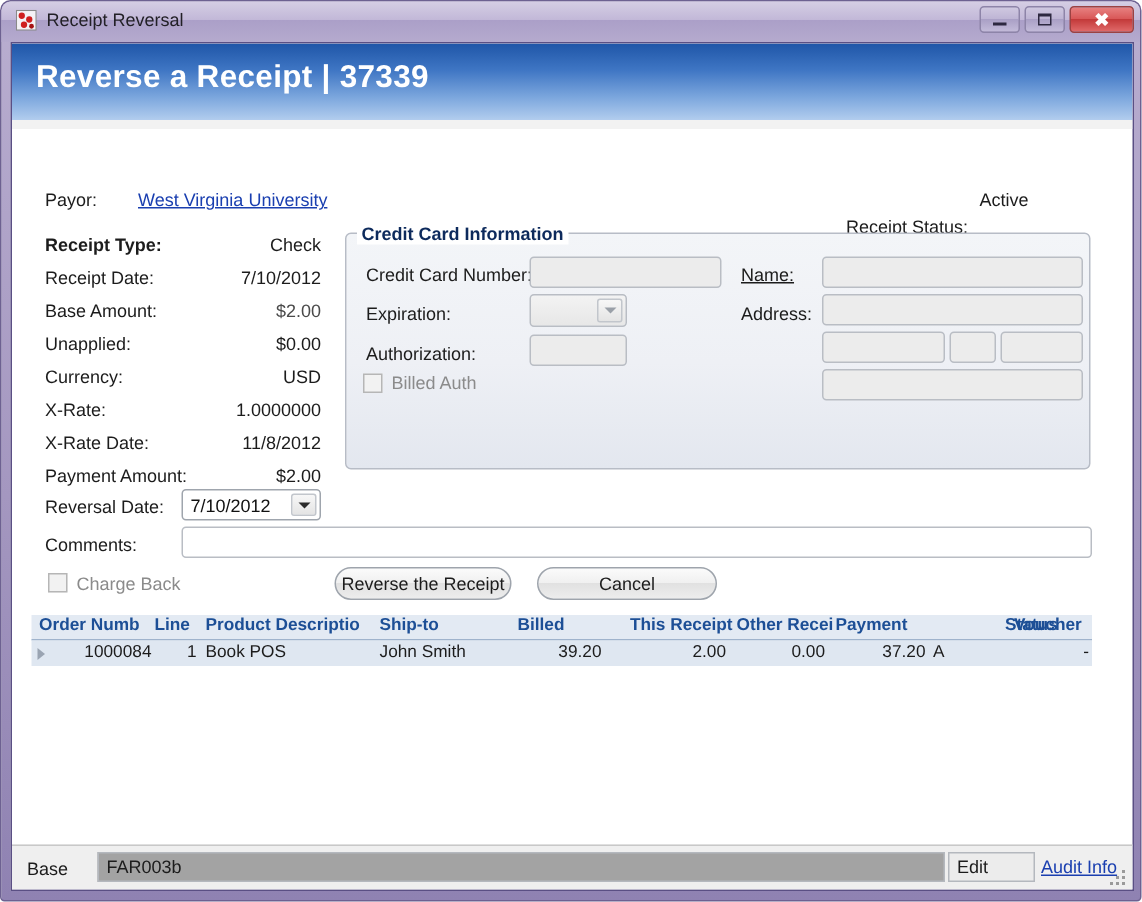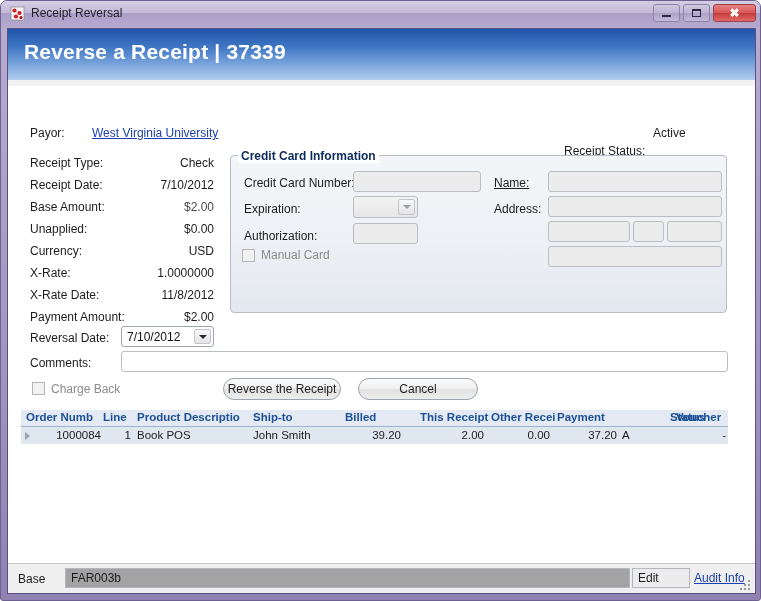--- a/index.html
+++ b/index.html
@@ -407,21 +407,21 @@
       <div id="pageheader-title">Reverse a Receipt  |  37339</div>
     </div>
     <div id="header-underline"></div>
 
     <div class="lbl" style="left:556px; top:97px;margin-top:18px;">Receipt Status:</div>
     <div class="val" style="left:645px; top:97px;">Active</div>
 
     <div class="lbl" style="left:22px; top:97px;">Payor:</div>
     <div id="payor-link">West Virginia University</div>
 
-    <div class="lbl" style="left:22px; top:127px;">Receipt Type:</div>
+    <div class="lbl" style="left:22px; top:127px;font-weight:bold;">Receipt Type:</div>
     <div class="val val-right" style="left:100px; top:127px; width:106px;">Check</div>
 
     <div class="lbl" style="left:22px; top:149px;">Receipt Date:</div>
     <div class="val val-right" style="left:100px; top:149px; width:106px;">7/10/2012</div>
 
     <div class="lbl" style="left:22px; top:171px;">Base Amount:</div>
     <div class="val val-right val-muted" style="left:100px; top:171px; width:106px;">$2.00</div>
 
     <div class="lbl" style="left:22px; top:193px;">Unapplied:</div>
     <div class="val val-right" style="left:100px; top:193px; width:106px;">$0.00</div>
@@ -448,21 +448,21 @@
     <div class="fld-combo" style="left:345px; top:167px; width:65px; height:22px;">
       <div class="combo-arrow-box">
         <div class="arrow-down"></div>
       </div>
     </div>
 
     <div class="lbl" style="left:236px; top:200px;">Authorization:</div>
     <div class="fld" style="left:345px; top:194px; width:65px; height:21px;"></div>
 
     <div class="chk" style="left:234px; top:220px;"></div>
-    <div class="chk-label" style="left:253px; top:219px;">Manual Card</div>
+    <div class="chk-label" style="left:253px; top:219px;">Billed Auth</div>
 
     <div class="lbl" style="left:486px; top:147px;text-decoration:underline;">Name:</div>
     <div class="fld" style="left:540px; top:142px; width:174px; height:21px;"></div>
 
     <div class="lbl" style="left:486px; top:173px;">Address:</div>
     <div class="fld" style="left:540px; top:167px; width:174px; height:21px;"></div>
 
     <div class="fld" style="left:540px; top:192px; width:82px; height:21px;"></div>
     <div class="fld" style="left:625px; top:192px; width:31px; height:21px;"></div>
     <div class="fld" style="left:659px; top:192px; width:55px; height:21px;"></div>

